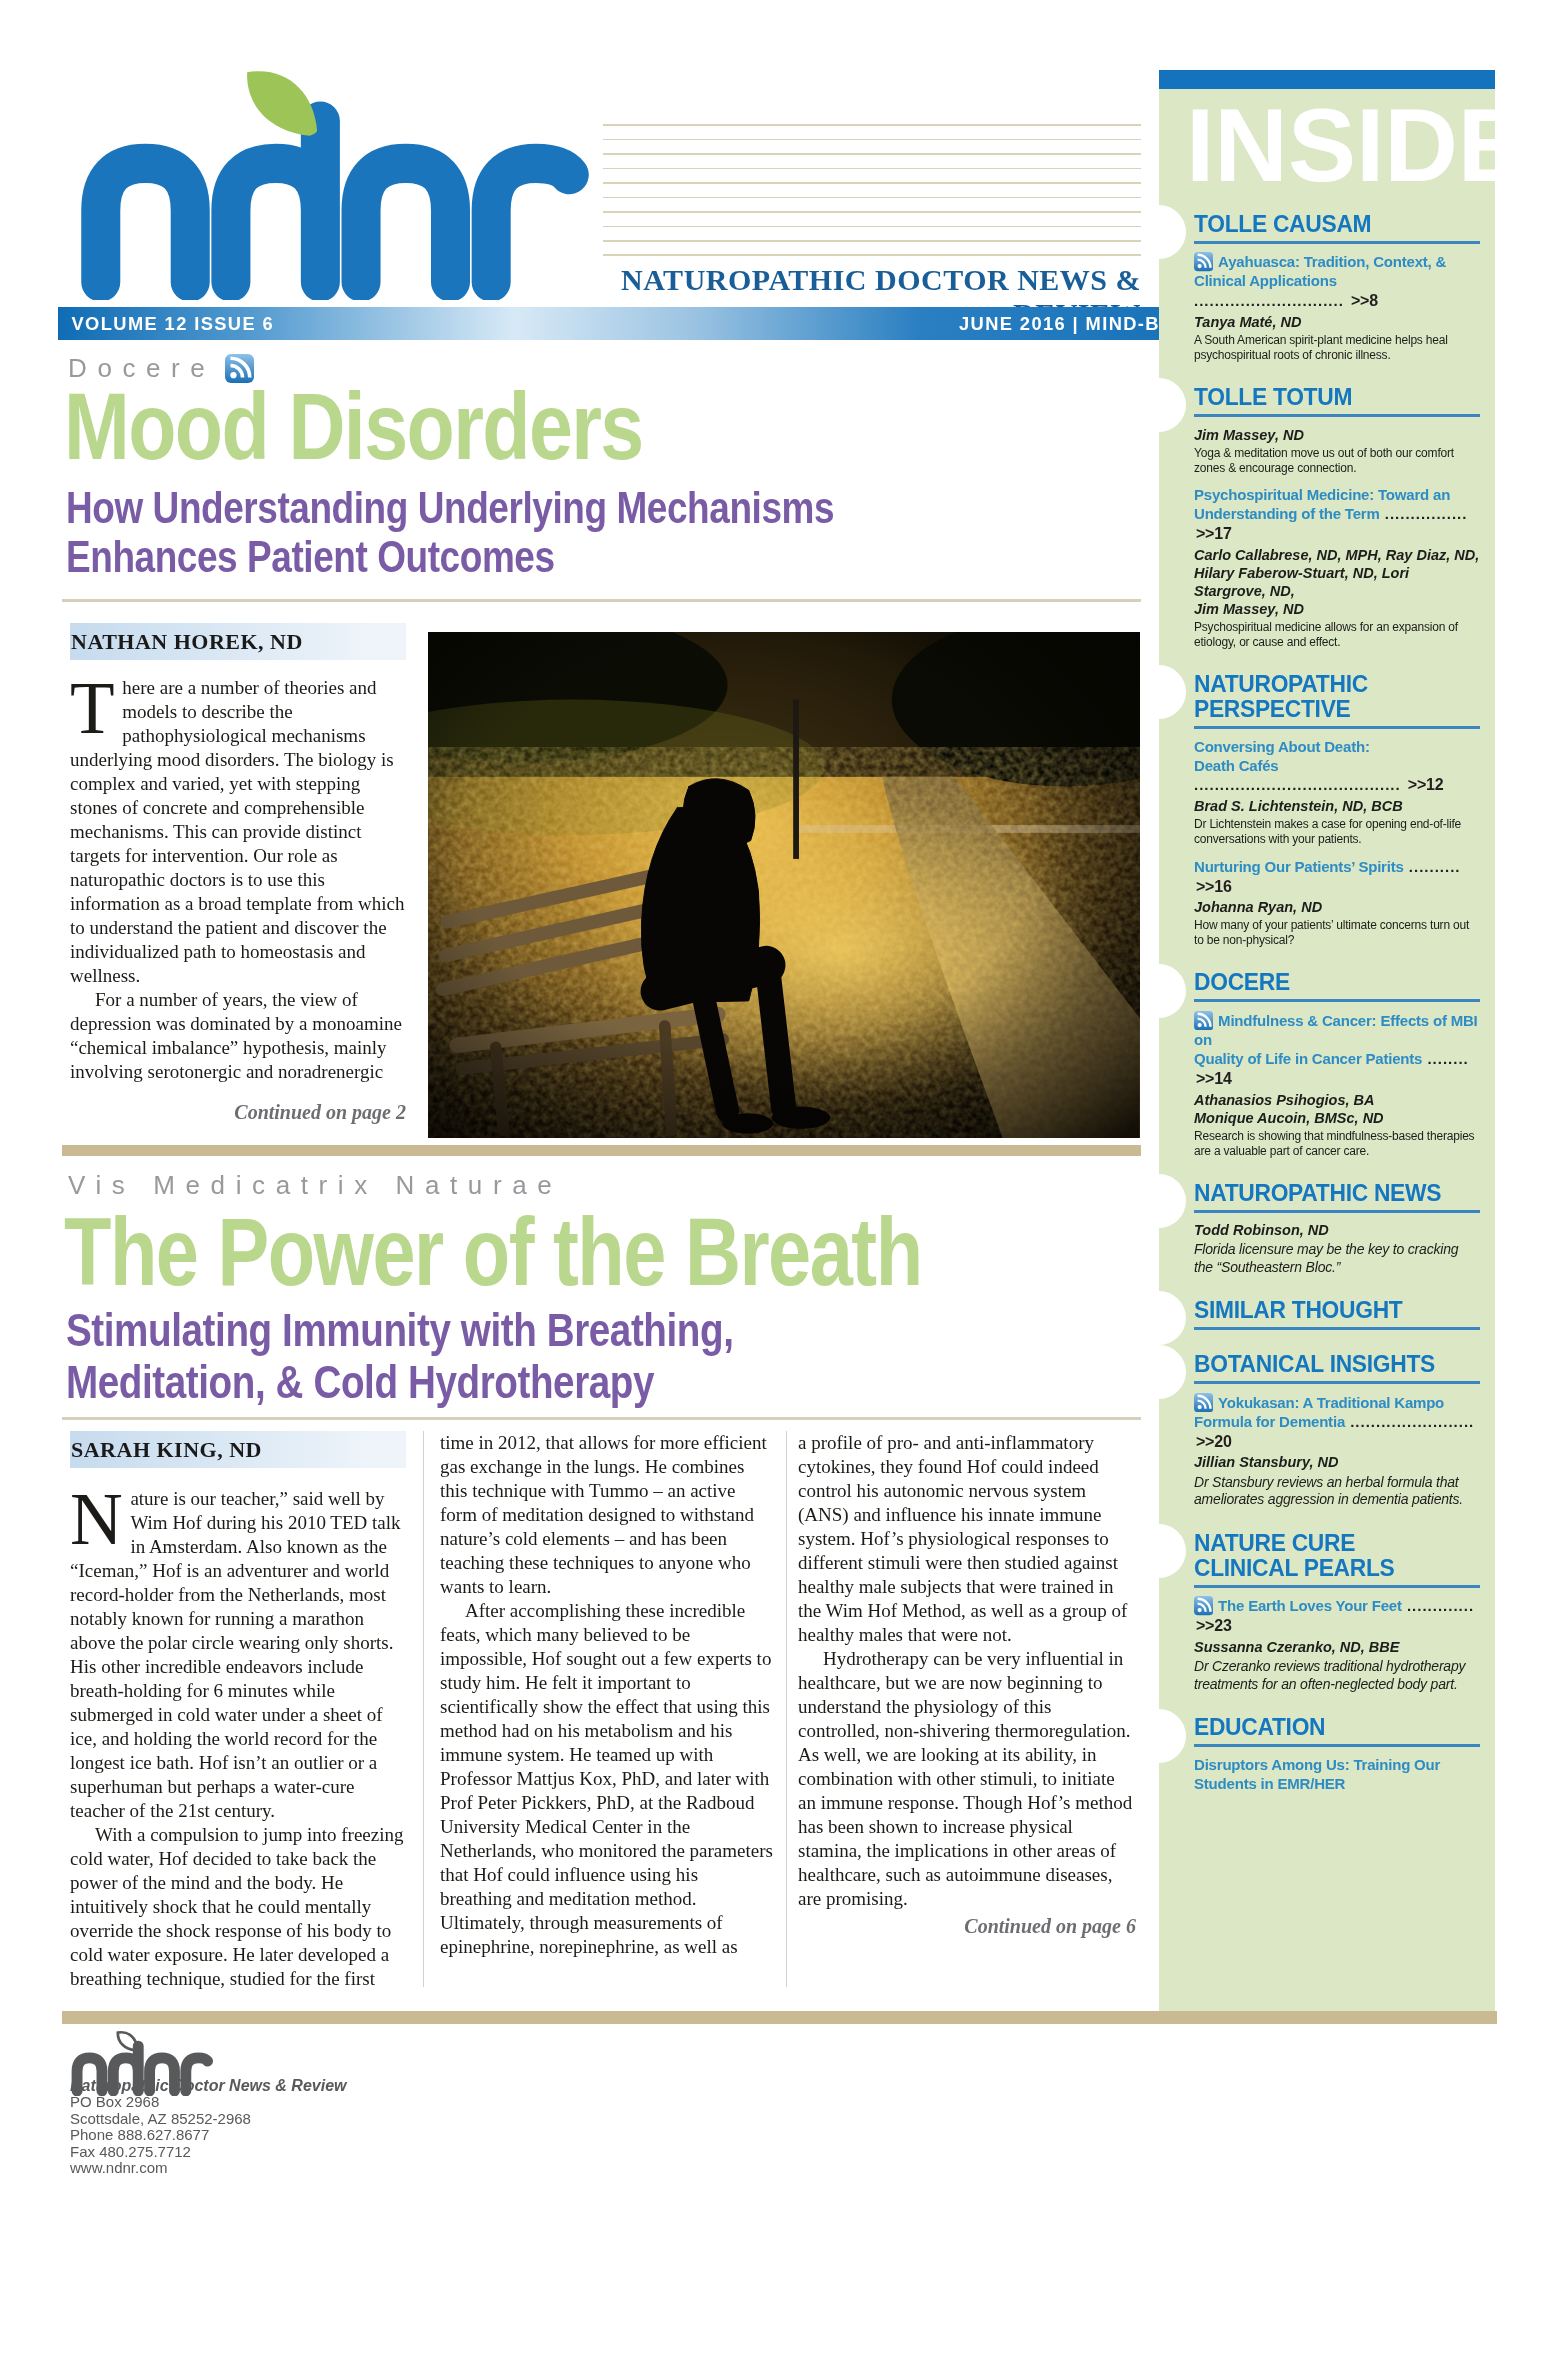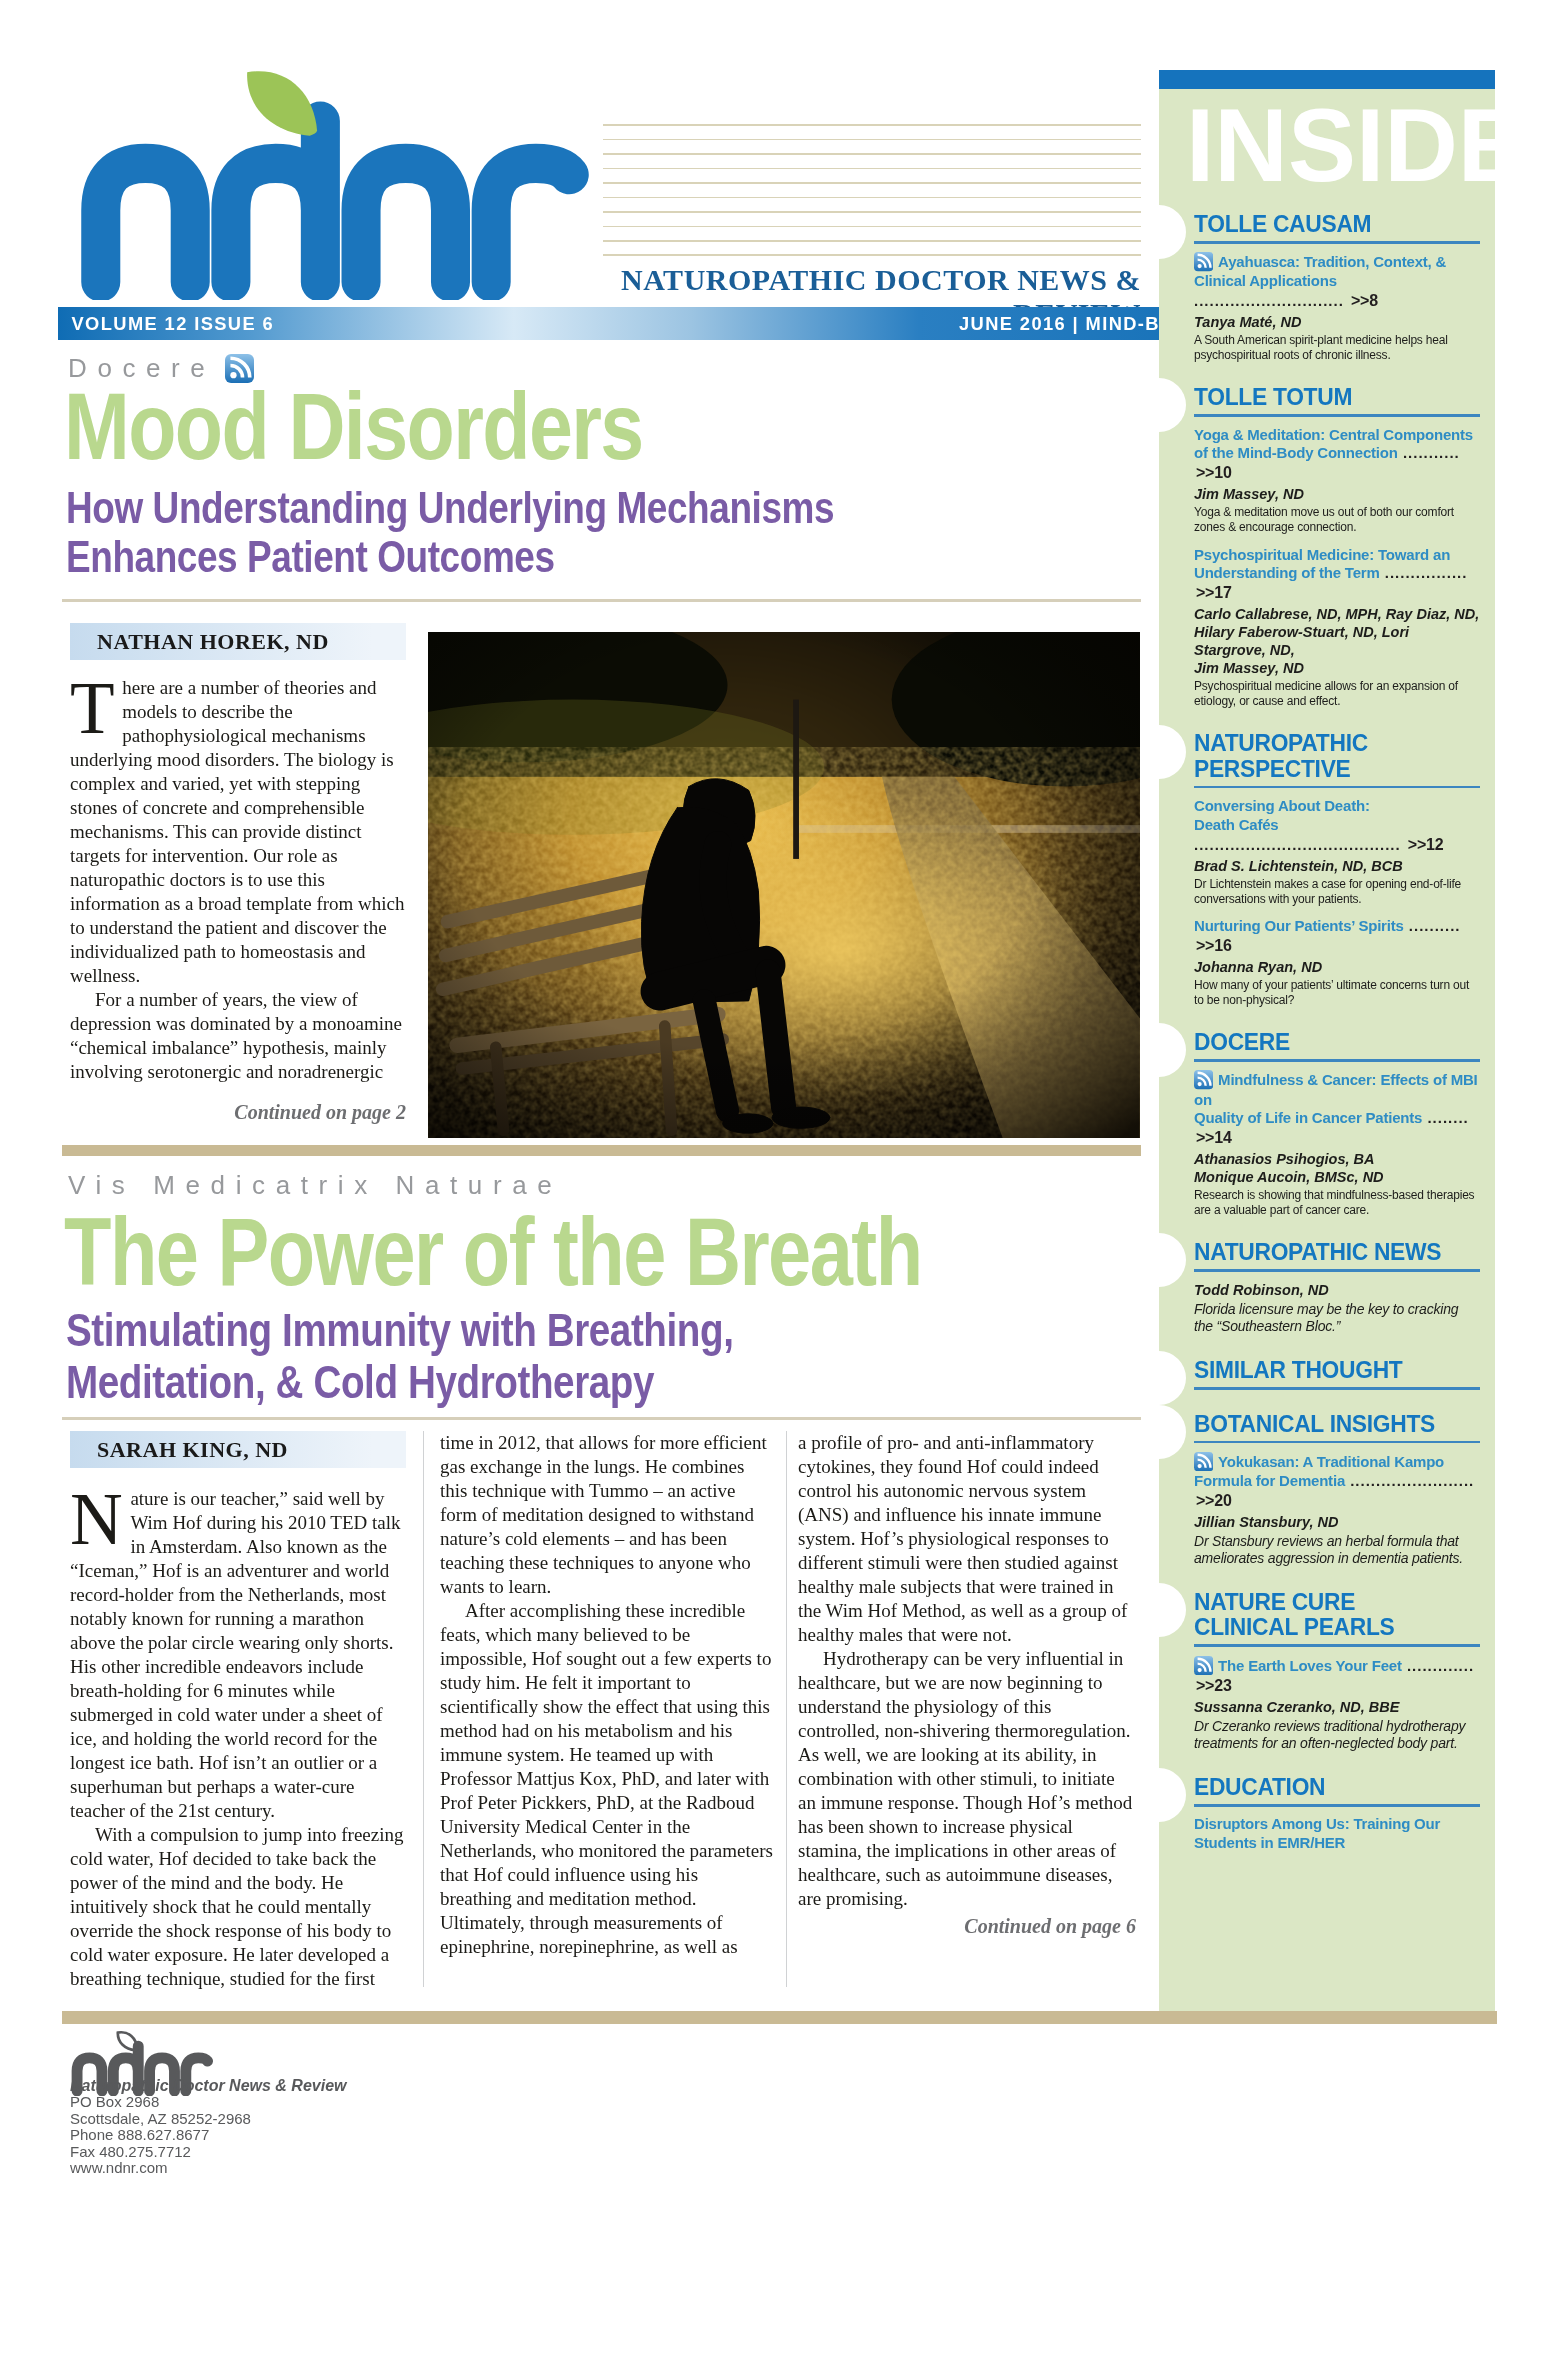--- a/index.html
+++ b/index.html
@@ -22,21 +22,21 @@
   
   .kicker{display:flex;align-items:center;gap:9.7px;font-family:"Liberation Sans",sans-serif;
       font-size:26px;color:#97999c;letter-spacing:10.6px;}
   .headline{font-family:"Liberation Sans",sans-serif;font-weight:bold;color:#b9d88e;
       transform-origin:left top;line-height:1;letter-spacing:-1.9px;white-space:nowrap;}
   .subhead{font-family:"Liberation Sans",sans-serif;font-weight:bold;color:#7a5ca6;
       transform-origin:left top;line-height:1.12;white-space:pre-line;letter-spacing:-0.5px;}
   .rule-tan{background:#d6cfba;height:2.9px;}
   .bar-tan{background:#c9ba94;}
 
-  .byline-box{position:absolute;width:336px;height:37px;line-height:37px;box-sizing:border-box;padding-left:27px;
+  .byline-box{position:absolute;width:336px;height:37px;line-height:37px;box-sizing:border-box;padding-left:1px;
       background:linear-gradient(90deg,#c6dbee,#eef4fa 90%);
       font-family:"Liberation Serif",serif;font-weight:bold;font-size:22px;letter-spacing:0.5px;color:#1a1a1a;}
 
   
   .bodycol{position:absolute;width:336px;font-size:19px;line-height:24px;color:#1c1b17;}
   .bodycol p{margin:0;}
   .bodycol p.ind{text-indent:25px;}
   .dropcap{float:left;font-size:73px;line-height:54px;padding:5.8px 7.7px 0 0;}
   .continued{display:block;text-align:right;font-style:italic;font-weight:bold;
       color:#6d6e71;font-size:20px;margin-top:16px;}
@@ -227,22 +227,20 @@
                   <rect width="24" height="24" rx="5" fill="url(#rssg)"></rect>
                   <circle cx="7" cy="17.5" r="2.6" fill="#fff"></circle>
                   <path d="M4.5 9.5 A10 10 0 0 1 14.5 19.5" fill="none" stroke="#fff" stroke-width="3"></path>
                   <path d="M4.5 3.5 A16 16 0 0 1 20.5 19.5" fill="none" stroke="#fff" stroke-width="3"></path>
                 </svg><span class="t">Ayahuasca: Tradition, Context, &amp;
 Clinical Applications</span><span class="dots"> ............................. </span><span class="pg">&gt;&gt;8</span></div>
               <div class="sb-auth">Tanya Maté, ND</div>
               <div class="sb-desc">A South American spirit-plant medicine helps heal psychospiritual roots of chronic illness.</div>
             </div></div>
           <div class="sb-sec"><div class="sb-head">TOLLE TOTUM</div><div class="sb-rule"></div><div class="sb-entry">
-              <div class="sb-title"><span class="t">Yoga &amp; Meditation: Central Components
-of the Mind-Body Connection</span><span class="dots"> ........... </span><span class="pg">&gt;&gt;10</span></div>
               <div class="sb-auth">Jim Massey, ND</div>
               <div class="sb-desc">Yoga &amp; meditation move us out of both our comfort zones &amp; encourage connection.</div>
             </div><div class="sb-entry">
               <div class="sb-title"><span class="t">Psychospiritual Medicine: Toward an
 Understanding of the Term</span><span class="dots"> ................ </span><span class="pg">&gt;&gt;17</span></div>
               <div class="sb-auth">Carlo Callabrese, ND, MPH, Ray Diaz, ND,
 Hilary Faberow-Stuart, ND, Lori Stargrove, ND,
 Jim Massey, ND</div>
               <div class="sb-desc">Psychospiritual medicine allows for an expansion of etiology, or cause and effect.</div>
             </div></div>

